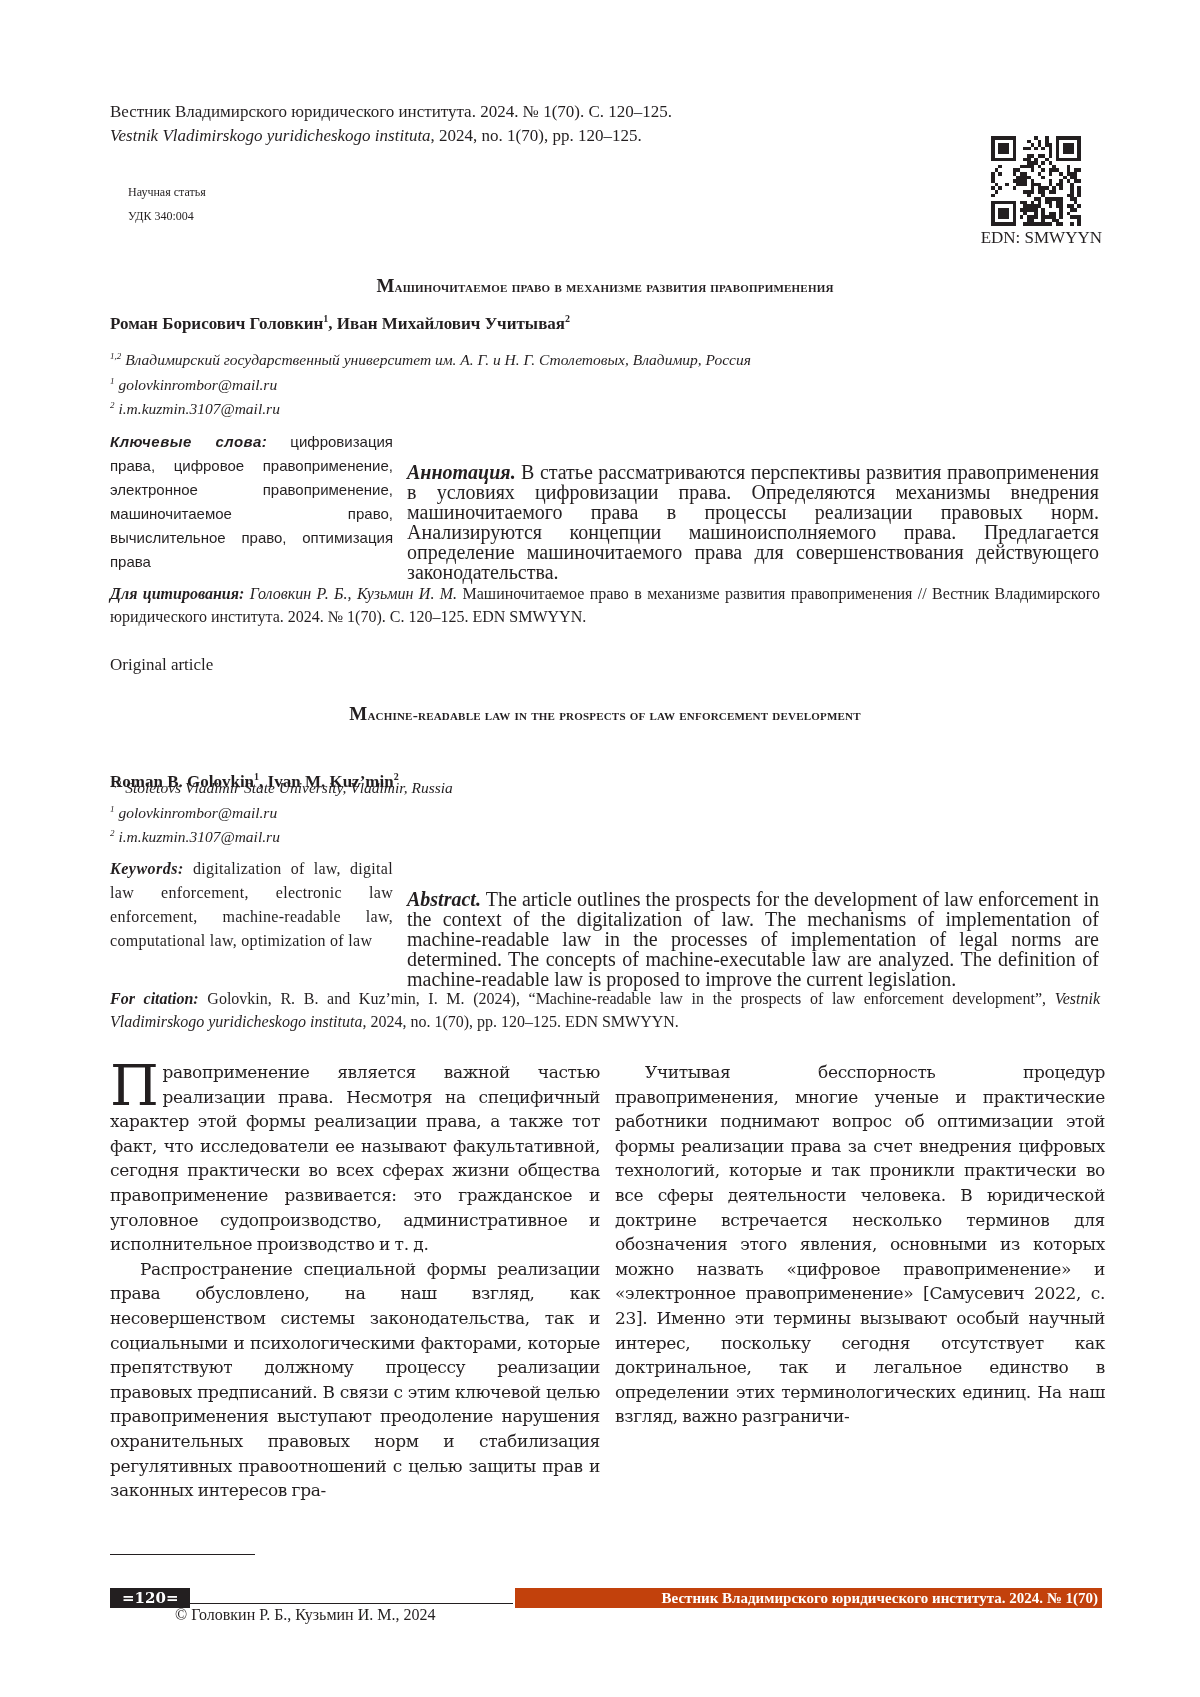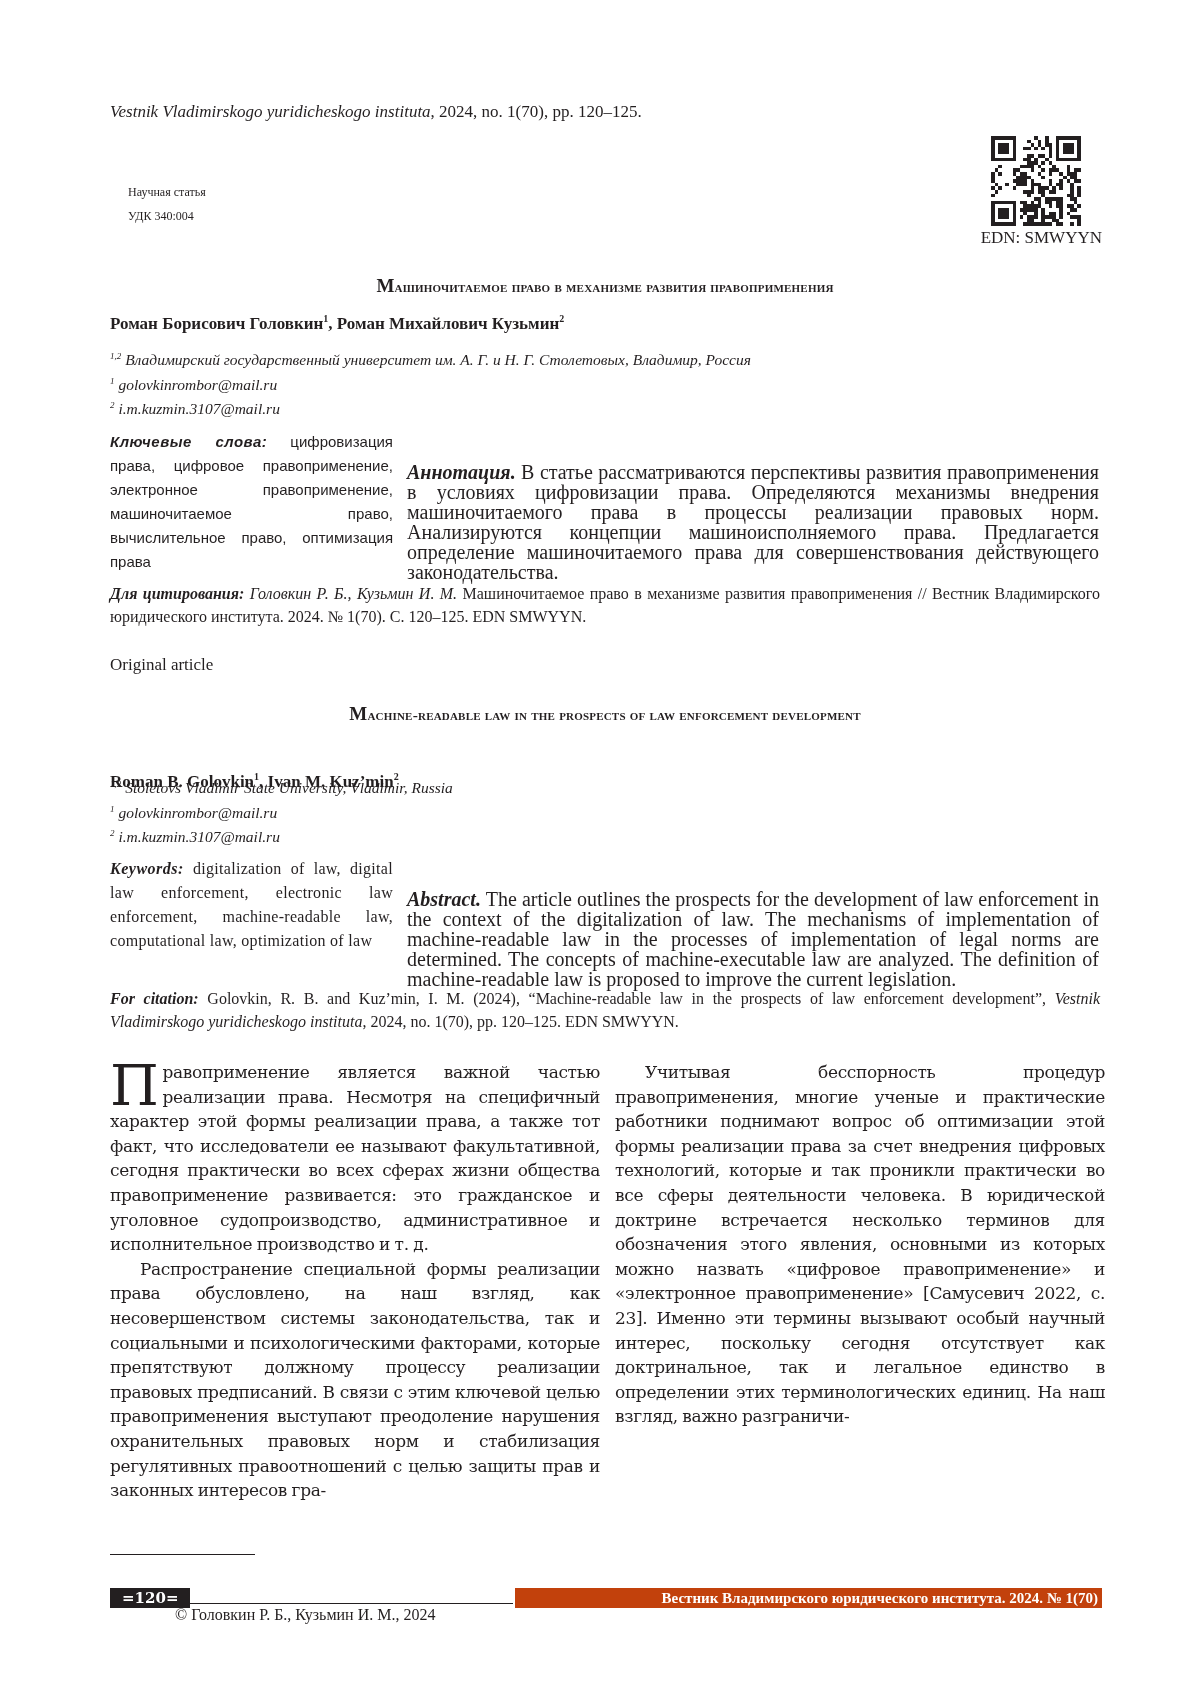--- a/index.html
+++ b/index.html
@@ -64,20 +64,21 @@
   #page-num { left: 110px; top: 1588px; background: #231f20; color: #fff; font-weight: bold; font-size: 15px;
               padding: 1px 12px; font-family: "DejaVu Serif", serif; line-height: 18px; }
   #footer-rule { left: 183px; top: 1603px; width: 330px; height: 1px; background: #231f20; }
   #footer-journal { left: 515px; top: 1588px; width: 587px; background: #c2410c; color: #fff; font-weight: bold; font-size: 15px;
                     padding: 1px 4px; box-sizing: border-box; text-align: right; font-family: "Liberation Serif", serif; line-height: 18px; }
 </style>
 </head>
 <body>
 
 <div id="header" class="abs">
+  <div>Вестник Владимирского юридического института. 2024. № 1(70). С. 120–125.</div>
   <div><i>Vestnik Vladimirskogo yuridicheskogo instituta</i><span>, 2024, no. 1(70), pp. 120–125.</span></div>
 </div>
 
 <div id="meta" class="abs">
   <div>Научная статья</div>
   <div>УДК 340:004</div>
 </div>
 
 <svg id="qr" class="abs" viewBox="0 0 25 25" shape-rendering="crispEdges">
   <g fill="#231f20" id="qr-cells">
@@ -373,21 +374,21 @@
       <rect x="19" y="24" width="1" height="1"></rect>
       <rect x="22" y="24" width="1" height="1"></rect>
       <rect x="24" y="24" width="1" height="1"></rect>
     </g>
 </svg>
 <div id="edn" class="abs">EDN: SMWYYN</div>
 
 <div id="ru-title" class="abs title"><span class="cap">М</span><span>ашиночитаемое право в механизме развития правоприменения</span></div>
 
 <div id="ru-authors" class="abs authors">
-  <span>Роман Борисович Головкин</span><sup>1</sup><span>, </span><span>Роман Михайлович Кузьмин</span><sup>2</sup>
+  <span>Роман Борисович Головкин</span><sup>1</sup><span>, </span><span>Иван Михайлович Учитывая</span><sup>2</sup>
 </div>
 
 <div id="ru-affil" class="abs affil">
   <div><sup>1,2</sup><span> Владимирский государственный университет им. А. Г. и Н. Г. Столетовых, Владимир, Россия</span></div>
   <div><sup>1</sup><span> golovkinrombor@mail.ru</span></div>
   <div><sup>2</sup><span> i.m.kuzmin.3107@mail.ru</span></div>
 </div>
 
 <div id="ru-kw" class="abs kw"><b>Ключевые слова:</b><span> цифровизация права, цифровое правоприменение, электронное правоприменение, машиночитаемое право, вычислительное право, оптимизация права</span></div>
 

